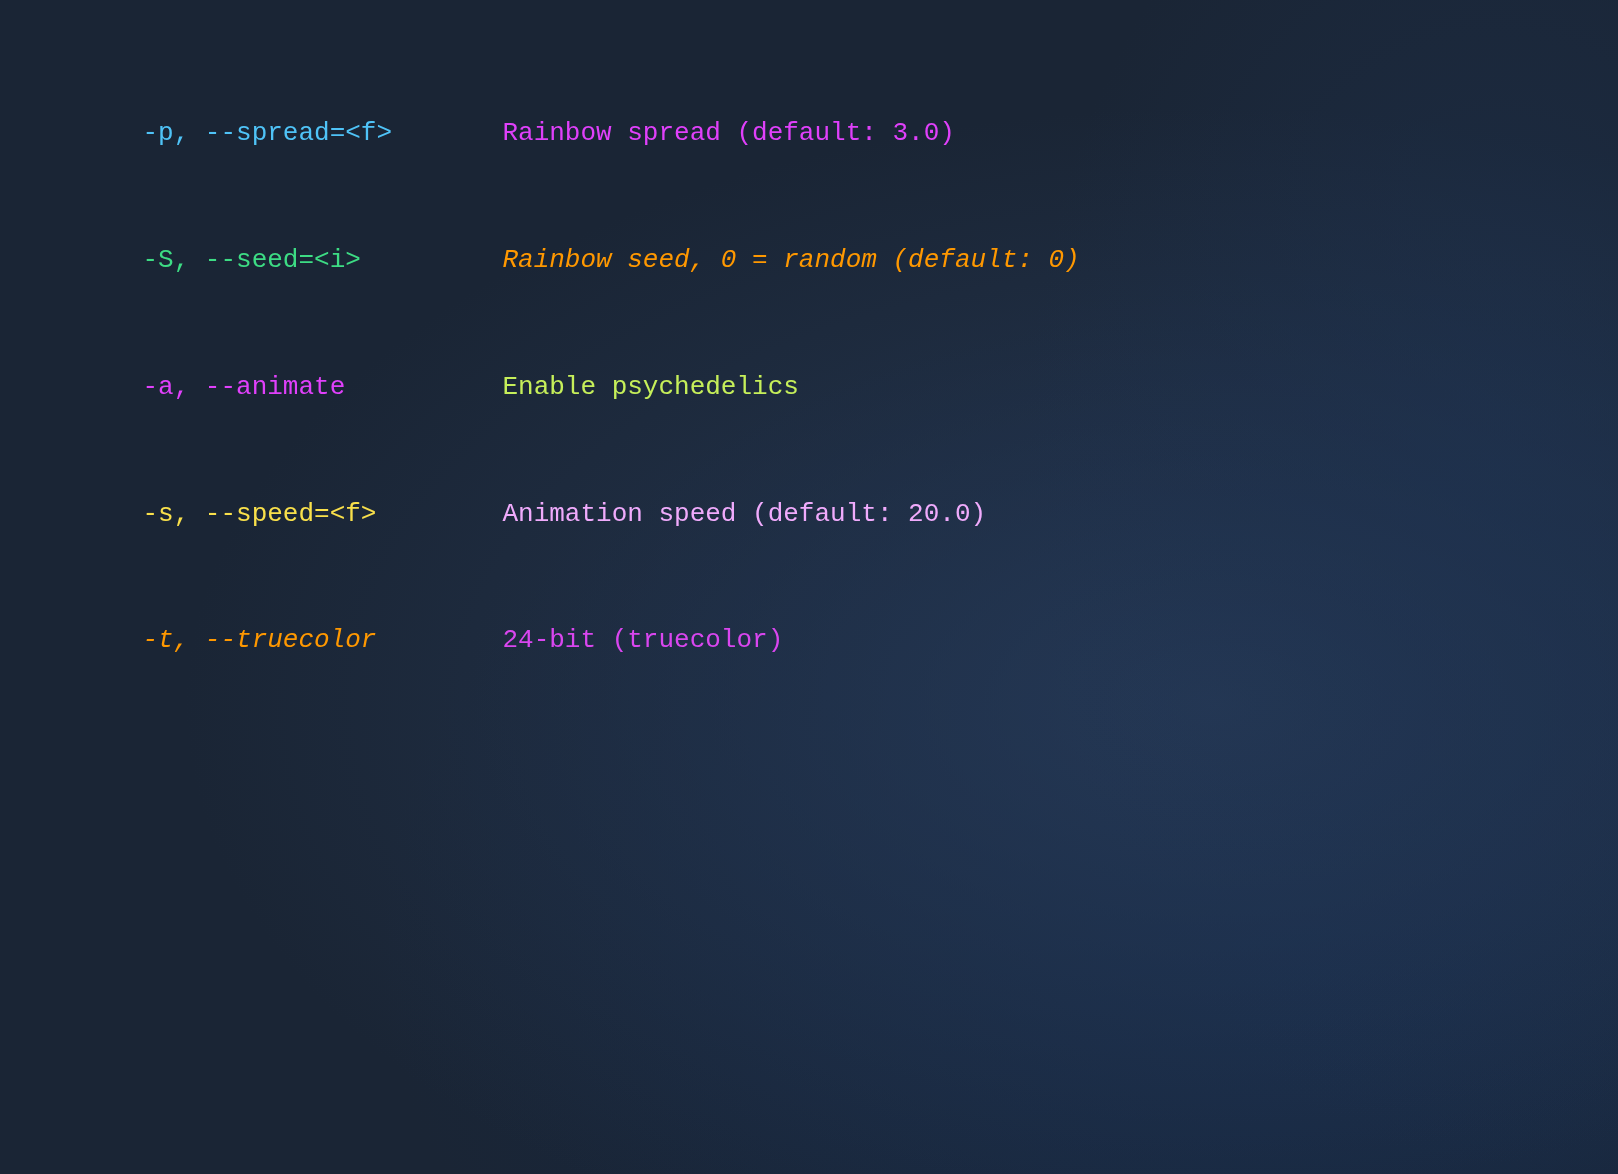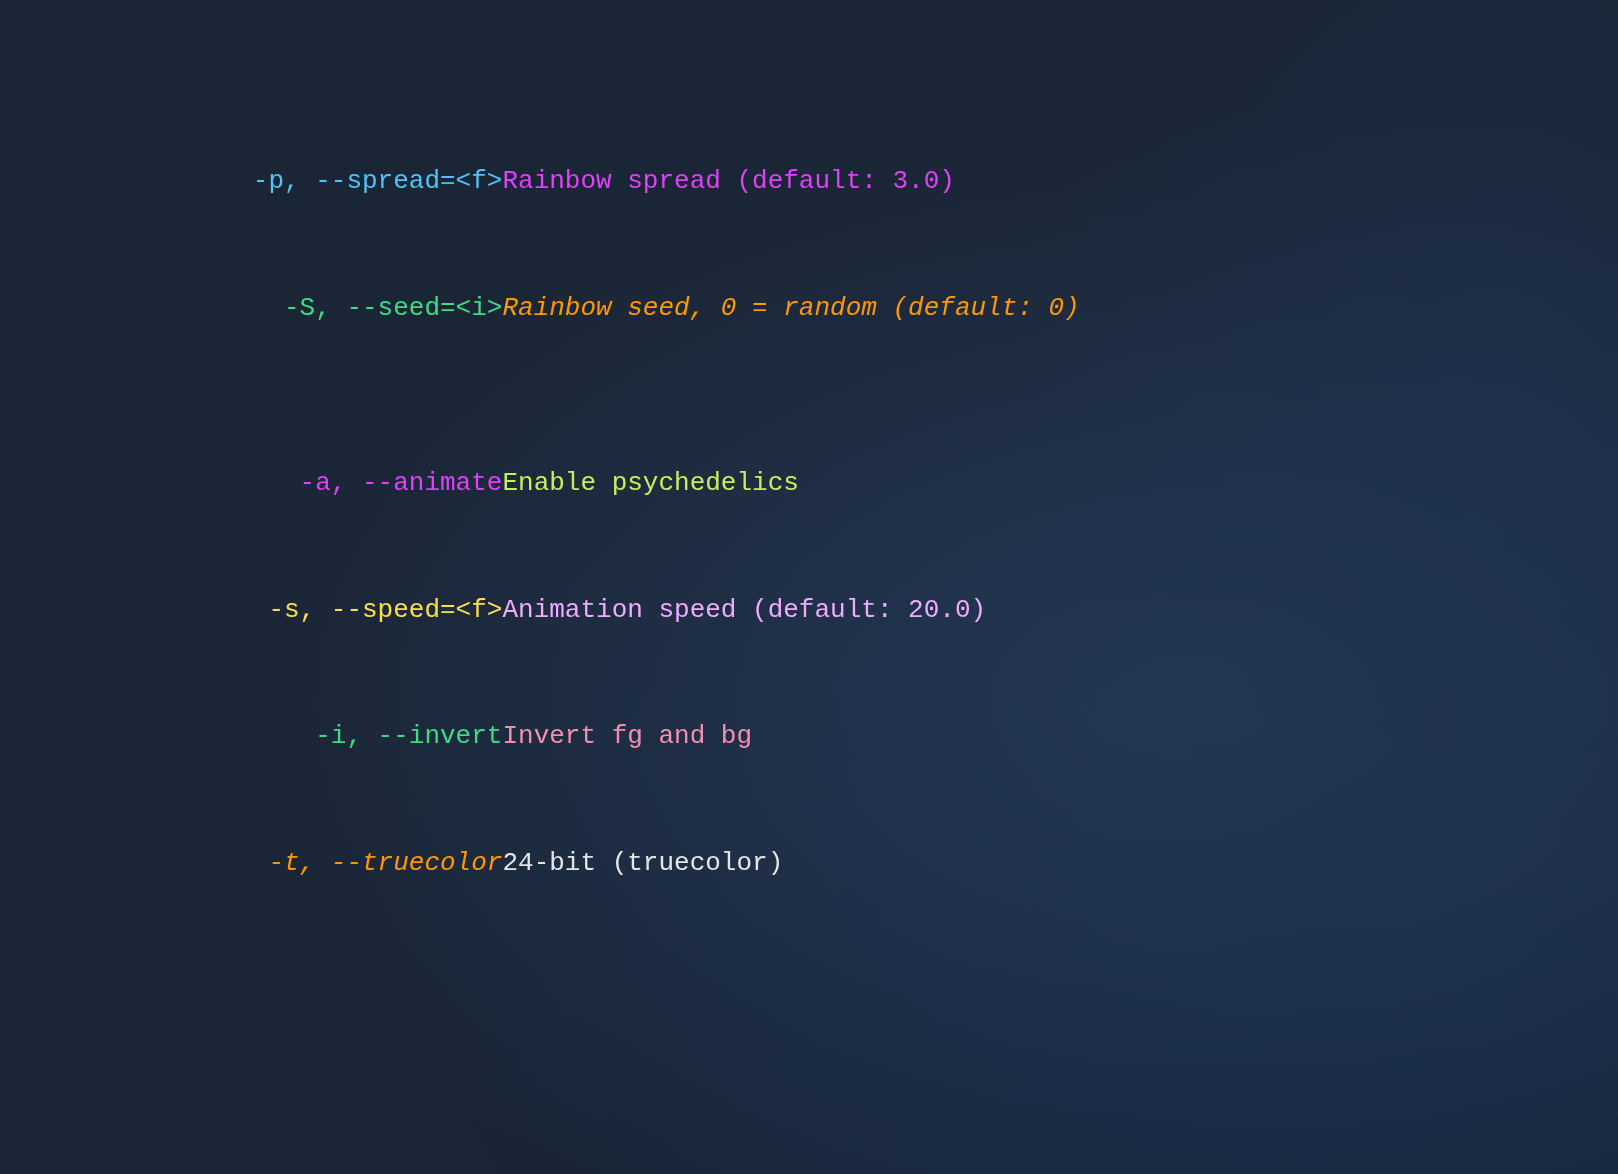--- a/index.html
+++ b/index.html
@@ -46,31 +46,30 @@
     }
 
     .blank {
       height: 1.6em;
     }
 
     
     .c-green    { color: #3ddc84; }
     .c-cyan     { color: #4fc3f7; }
     .c-yellow   { color: #f9e04b; }
-    .c-magenta  { color: #e040fb; margin-top: 48px; }
+    .c-magenta  { color: #e040fb; }
     .c-orange   { color: #ff9800; font-style: italic; }
-    .c-purple   { color: #e5e5e5; }
+    .c-purple   { color: #d946ef; }
     .c-lime     { color: #c6ef5a; }
     .c-teal     { color: #f0abfc; }
     .c-pink     { color: #f48fb1; }
 
     .opt-col {
       display: inline-block;
       min-width: 360px;
-      text-align: right;
     }
 
     .desc-col {
       display: inline-block;
     }
 
     .indent {
       display: inline-block;
       width: 40px;
     }
@@ -89,19 +88,16 @@
   <div class="line">
     <span class="indent"> </span><span class="opt-col c-green">-S, --seed=&lt;i&gt;</span><span class="desc-col c-orange">Rainbow seed, 0 = random (default: 0)</span>
   </div>
   <div class="line">
     <span class="indent"> </span><span class="opt-col c-magenta">-a, --animate</span><span class="desc-col c-lime">Enable psychedelics</span>
   </div>
   <div class="line">
     <span class="indent"> </span><span class="opt-col c-yellow">-s, --speed=&lt;f&gt;</span><span class="desc-col c-teal">Animation speed (default: 20.0)</span>
   </div>
   <div class="line">
-    <span class="indent"> </span><span class="opt-col c-green">-i, --invert</span><span class="desc-col c-pink">Invert fg and bg</span>
-  </div>
-  <div class="line">
     <span class="indent"> </span><span class="opt-col c-orange">-t, --truecolor</span><span class="desc-col c-purple">24-bit (truecolor)</span>
   </div>
 
 </div>
 
 </body></html>

